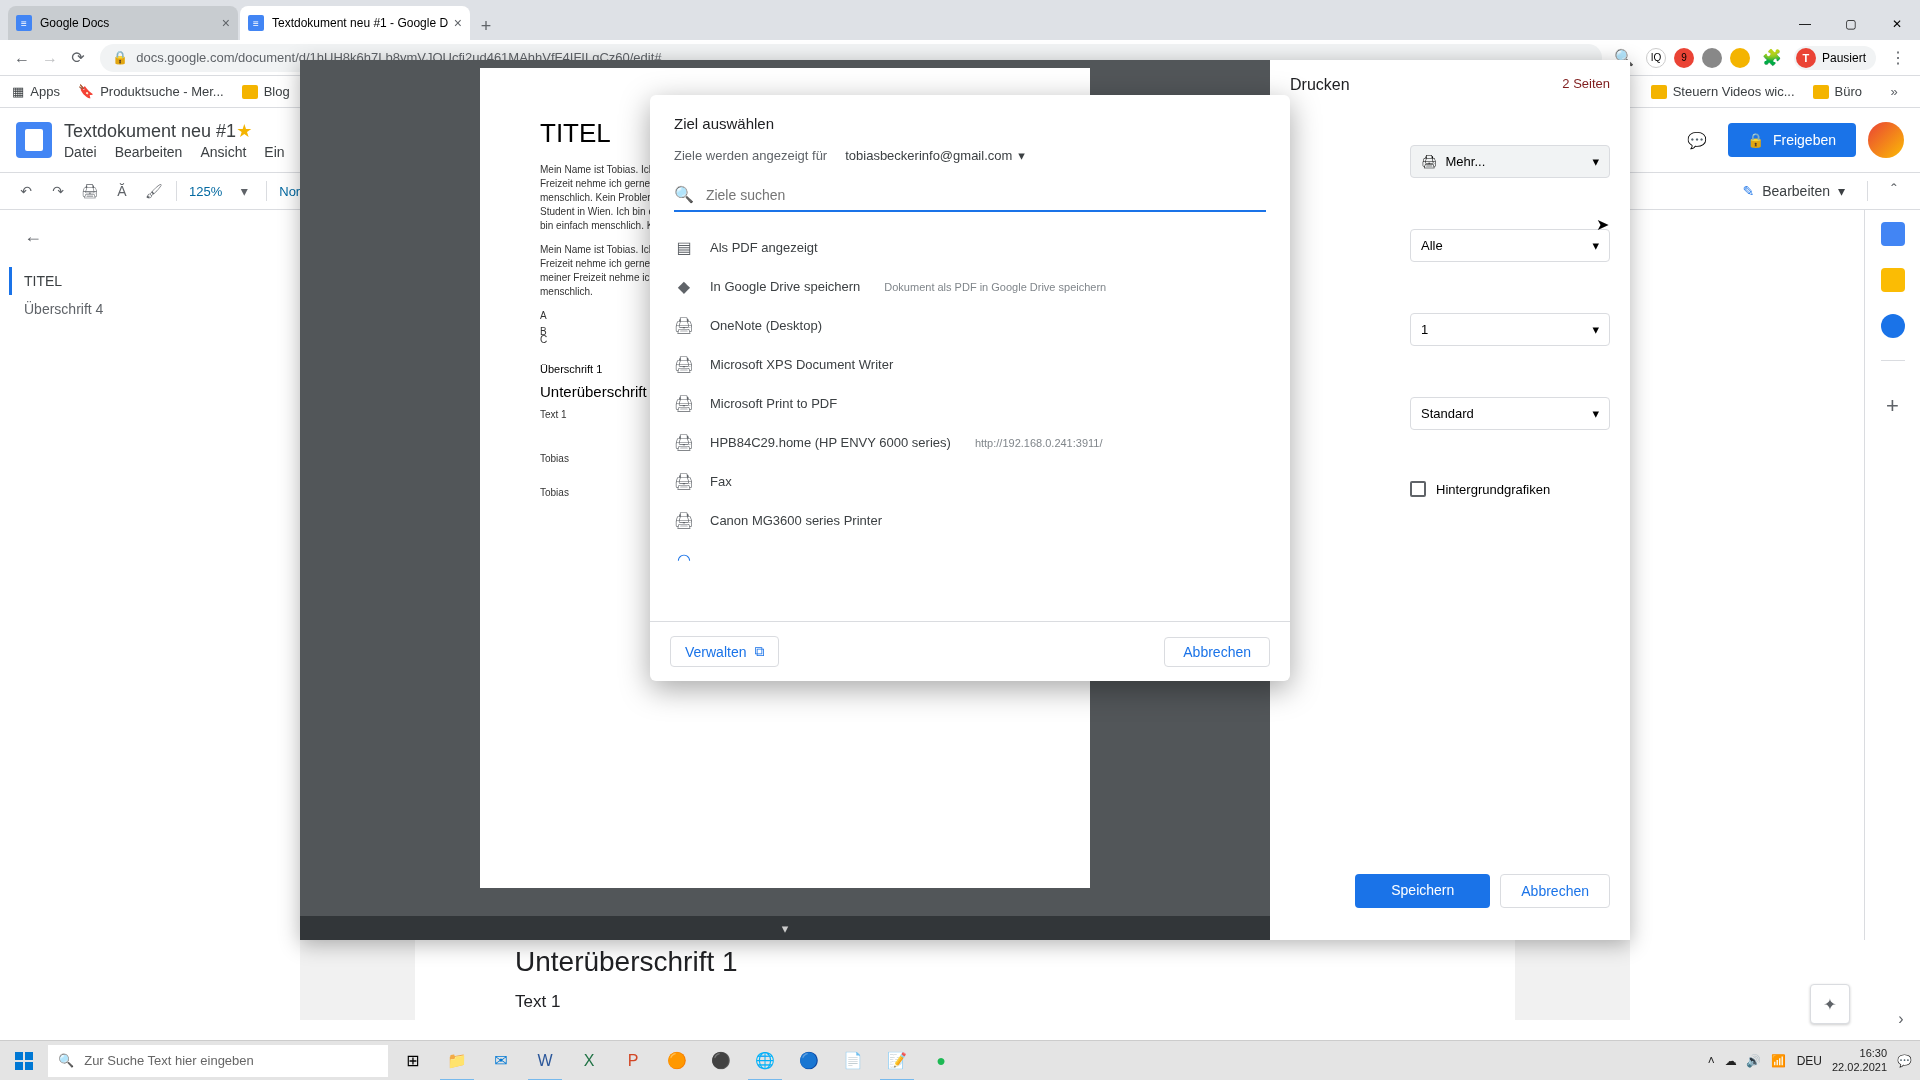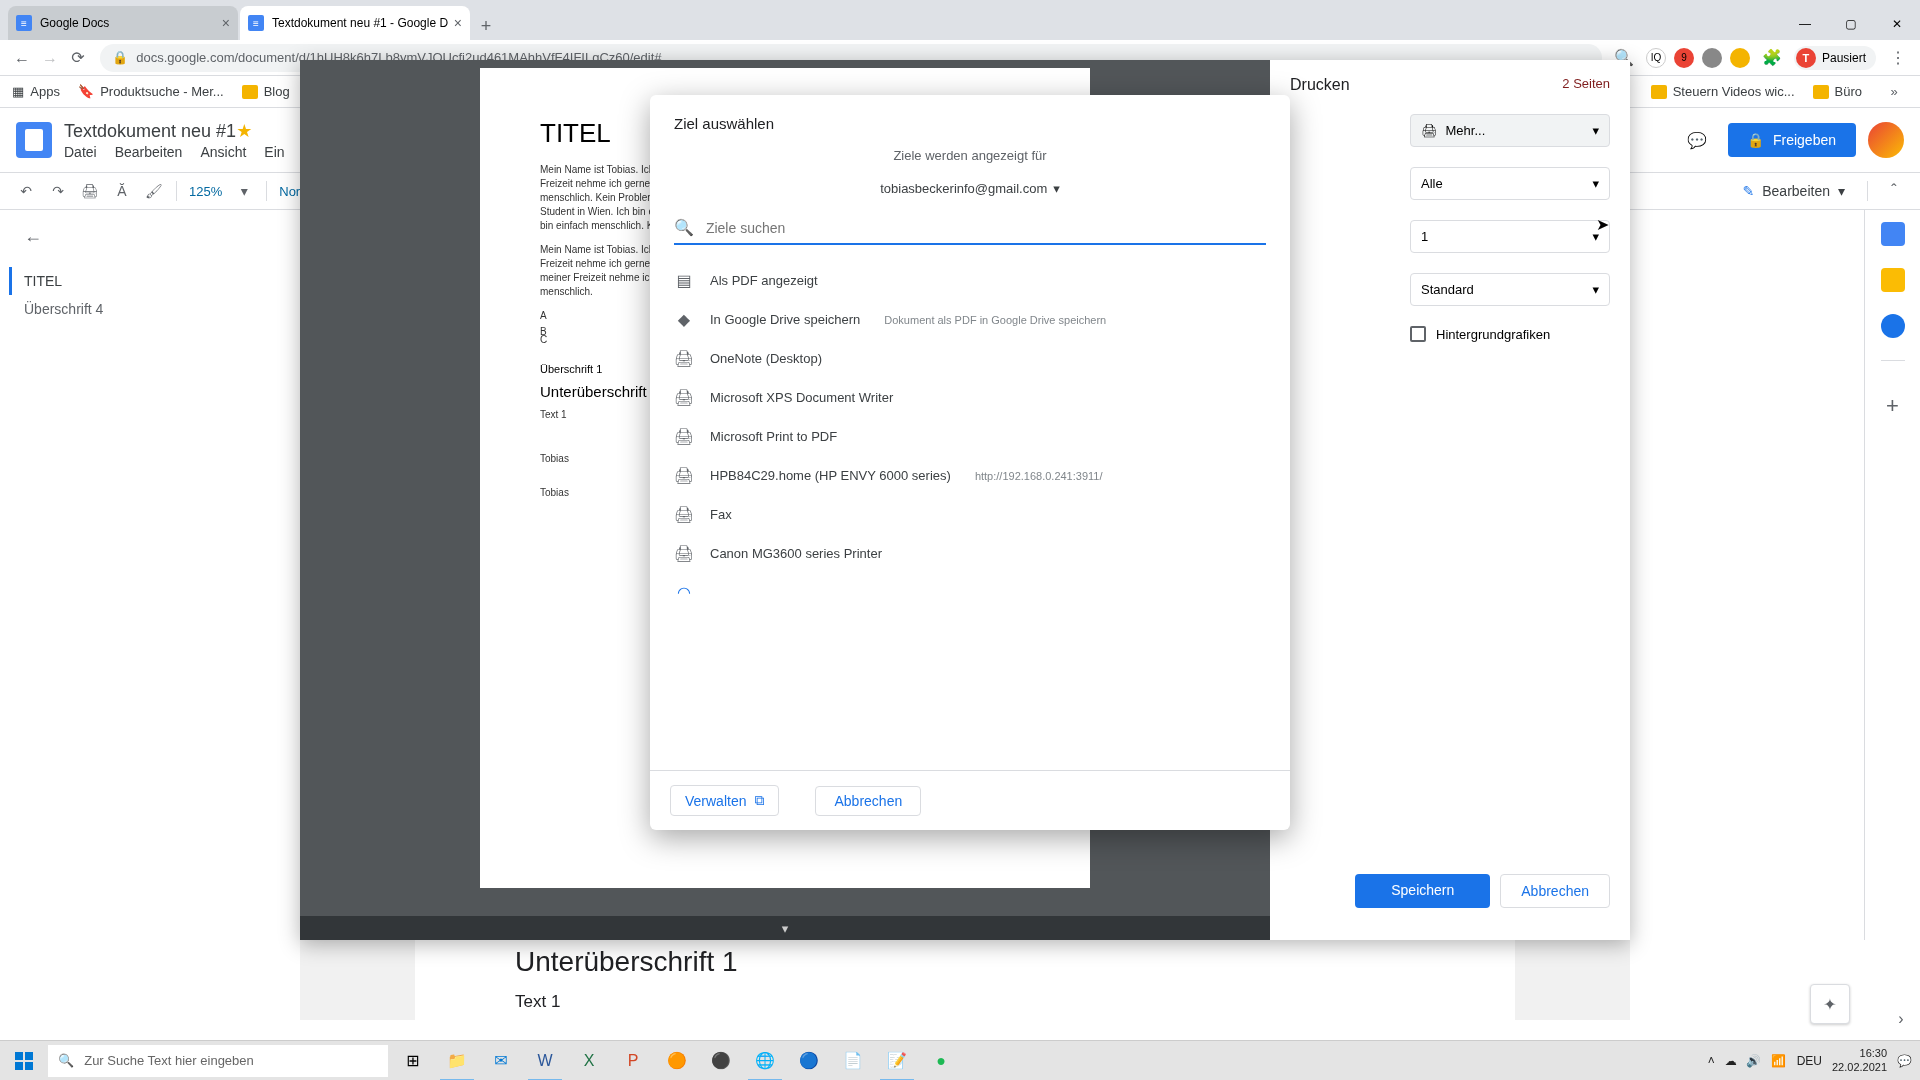--- a/index.html
+++ b/index.html
@@ -61,47 +61,47 @@
 .print-dialog-container { position: absolute; left: 300px; top: 60px; width: 1330px; height: 880px; background: #fff; box-shadow: 0 4px 20px rgba(0,0,0,0.3); z-index: 10; display:flex;}
 
 .preview-pane { flex: 1; background: #525659; display: flex; justify-content: center; padding: 8px; position:relative;}
 .preview-page { width: 610px; background: #fff; padding: 50px 60px; font-size: 10px; height: 820px;}
 .preview-title { font-size: 26px; font-weight: 400; margin-bottom: 14px;}
 .preview-para { font-size: 10px; line-height: 1.4; margin-bottom: 10px; color:#333;}
 .preview-h1 { font-size: 11px; margin-top: 16px; margin-bottom:8px;}
 .preview-h2 { font-size: 15px; font-weight: 400; margin-bottom: 8px;}
 .preview-nav { position:absolute; bottom:0; left:0; right:0; height:24px; background:#323639; display:flex; align-items:center; justify-content:center; color:#ccc; font-size:13px;}
 
-.settings-pane { width: 360px; padding: 16px 20px; display: flex; flex-direction: column; }
+.settings-pane { width: 360px; padding: 16px 20px; display: flex; flex-direction: column; gap: 31px; }
 .settings-header { display: flex; justify-content: space-between; font-size: 16px; color: #202124; margin-bottom: 20px;}
 .page-count { font-size: 13px; color: #7f1d1d;}
 .setting-row { display: flex; align-items: center; margin-bottom: 20px; }
 .setting-label { font-size: 13px; color: #3c4043; width: 120px;}
 .setting-control { flex: 1; }
 .dropdown { border: 1px solid #dadce0; border-radius: 4px; padding: 8px 10px; font-size: 13px; display: flex; align-items: center; justify-content: space-between; background:#f1f3f4;}
 .dropdown.light { background: #fff;}
 .checkbox-row { display: flex; align-items: center; gap: 10px; font-size: 13px;}
 .checkbox { width: 16px; height: 16px; border: 2px solid #5f6368; border-radius: 2px;}
 .settings-footer { margin-top: auto; display: flex; justify-content: flex-end; gap: 10px; padding: 16px 0;}
 .btn-primary { background: #1a73e8; color: #fff; border-radius: 4px; padding: 8px 36px; font-size: 14px;}
 .btn-secondary { background: #fff; color: #1a73e8; border: 1px solid #dadce0; border-radius: 4px; padding: 8px 20px; font-size: 14px;}
 
 
-.dest-modal { position: absolute; left: 650px; top: 95px; width: 640px; height: 735px; background: #fff; box-shadow: 0 8px 30px rgba(0,0,0,0.35); z-index: 30; border-radius: 6px; display:flex; flex-direction:column;}
+.dest-modal { position: absolute; left: 650px; top: 95px; width: 640px; height: 586px; background: #fff; box-shadow: 0 8px 30px rgba(0,0,0,0.35); z-index: 30; border-radius: 6px; display:flex; flex-direction:column;}
 .dest-header { padding: 20px 24px 8px; font-size: 15px; color: #202124;}
-.dest-subheader { padding: 8px 24px; font-size: 13px; color: #5f6368; display: flex; align-items: center; gap: 18px; flex-direction: column;}
+.dest-subheader { padding: 8px 24px; font-size: 13px; color: #5f6368; display: flex; align-items: center; gap: 18px;}
 .dest-account { color: #3c4043; font-size: 13px; display:flex; align-items:center; gap:6px;}
 .dest-search-wrap { padding: 8px 24px; }
 .dest-search { display: flex; align-items: center; border-bottom: 2px solid #1a73e8; padding: 6px 0;}
 .dest-search input { border: none; outline: none; flex: 1; font-size: 14px; color: #5f6368; background:transparent;}
 .dest-list { padding: 8px 12px; }
 .dest-item { display: flex; align-items: center; padding: 10px 12px; font-size: 13px; color: #3c4043; gap: 16px;}
 .dest-icon { width: 20px; color: #5f6368; font-size: 16px; display:flex; justify-content:center;}
 .dest-sub { color: #80868b; font-size: 11px; margin-left: 8px;}
-.dest-footer { margin-top: auto; border-top: 1px solid #dadce0; padding: 14px 20px; display: flex; align-items:center;gap:36px;}
+.dest-footer { margin-top: auto; border-top: 1px solid #dadce0; padding: 14px 20px; display: flex; justify-content: space-between; align-items:center;}
 .dest-manage { display: flex; align-items: center; gap: 8px; color: #1a73e8; font-size: 14px; border:1px solid #dadce0; padding:6px 14px; border-radius:4px;}
 .dest-cancel { color: #1a73e8; font-size: 14px; border:1px solid #dadce0; padding:6px 18px; border-radius:4px;}
 
 
 .lower-doc { position: absolute; left: 300px; top: 940px; width: 1330px; height: 80px; background: #f1f1f1; display:flex; justify-content:center;}
 .lower-page { width: 1100px; background: #fff; padding: 0 100px;}
 .lower-h { font-size: 28px; color: #202124; padding-top: 6px;}
 .lower-t { font-size: 17px; color: #202124; padding-top: 14px;}
 
 

